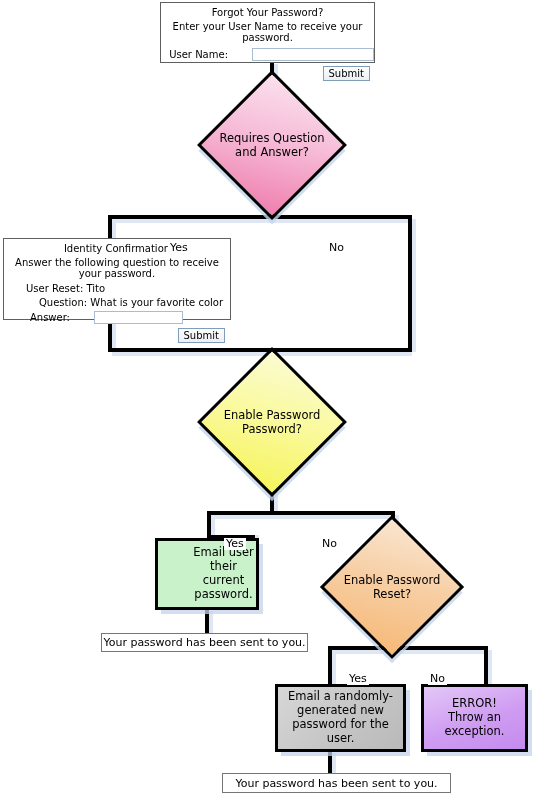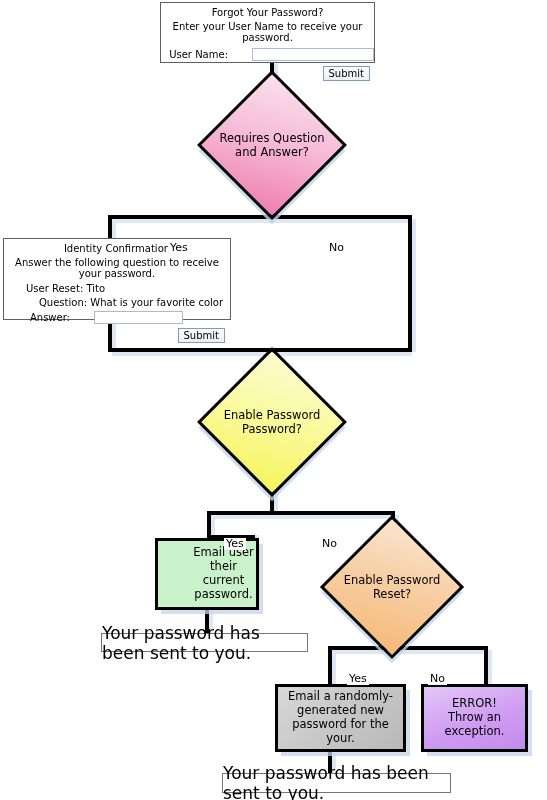--- a/index.html
+++ b/index.html
@@ -24,21 +24,21 @@
   }
   .box.green{background:#c9f2cb;padding-left:33px;}
   .box.gray{background:linear-gradient(135deg,#d7d7d7 0%,#c4c4c4 60%,#b9b9b9 100%);}
   .box.purple{background:linear-gradient(160deg,#e3c7f7 0%,#cf9cf2 55%,#c48bee 100%);}
 
   
   .msgbox{
     position:absolute;box-sizing:border-box;
     border:1px solid #767676;background:#fff;
     display:flex;align-items:center;justify-content:center;
-    font-size:17px;z-index:4;
+    font-size:11px;z-index:4;
   }
 
   
   .diamond{position:absolute;z-index:4;}
   .diamond .dsq{
     position:absolute;left:0;top:0;width:100%;height:100%;
     transform:rotate(45deg);
     border:3px solid #000;
     box-sizing:border-box;
     box-shadow:4px 4px 0 -1px rgba(196,212,235,.8);
@@ -205,21 +205,21 @@
   <div class="ln" style="left:484px;top:646px;width:4px;height:42px;"></div>
 
   <div class="elabel" style="left:347px;top:641px;">Yes</div>
   <div class="elabel" style="left:428px;top:641px;">No</div>
 
   <div class="node box gray" style="left:275px;top:684px;width:131px;height:68px;">
     <div>
       <div>Email a randomly-</div>
       <div>generated new</div>
       <div>password for the</div>
-      <div>your.</div>
+      <div>user.</div>
     </div>
   </div>
 
   <div class="node box purple" style="left:421px;top:684px;width:107px;height:68px;">
     <div>
       <div>ERROR!</div>
       <div>Throw an exception.</div>
     </div>
   </div>
 

